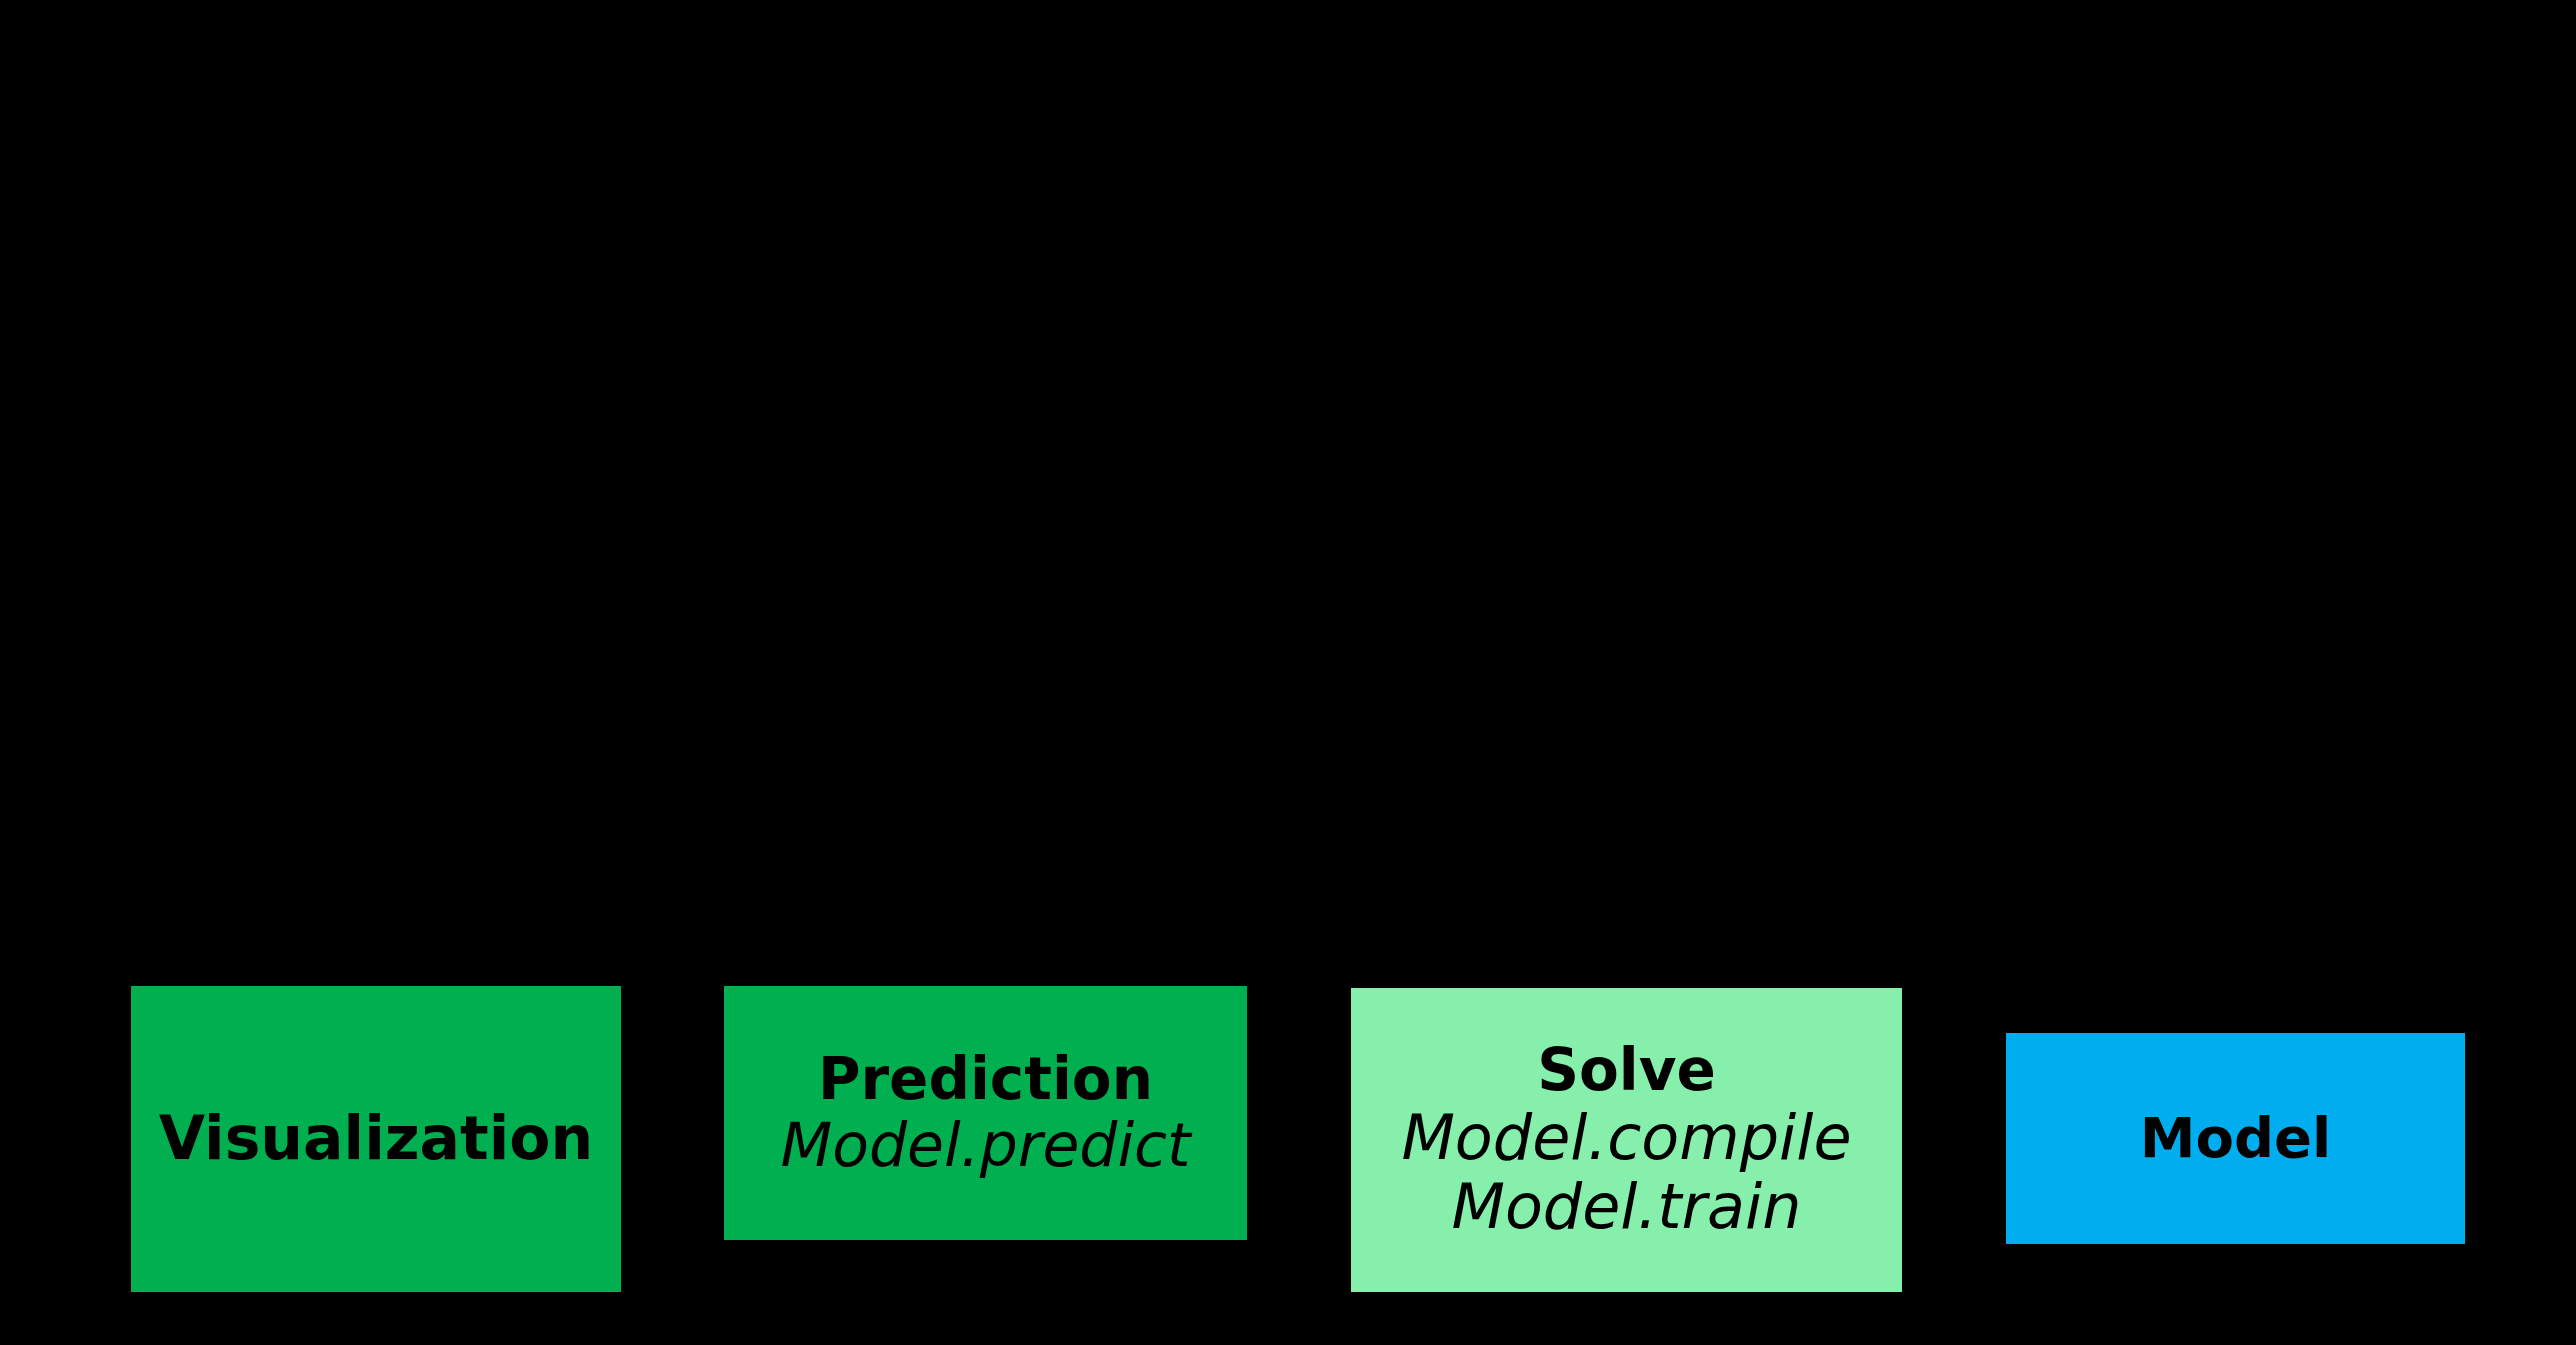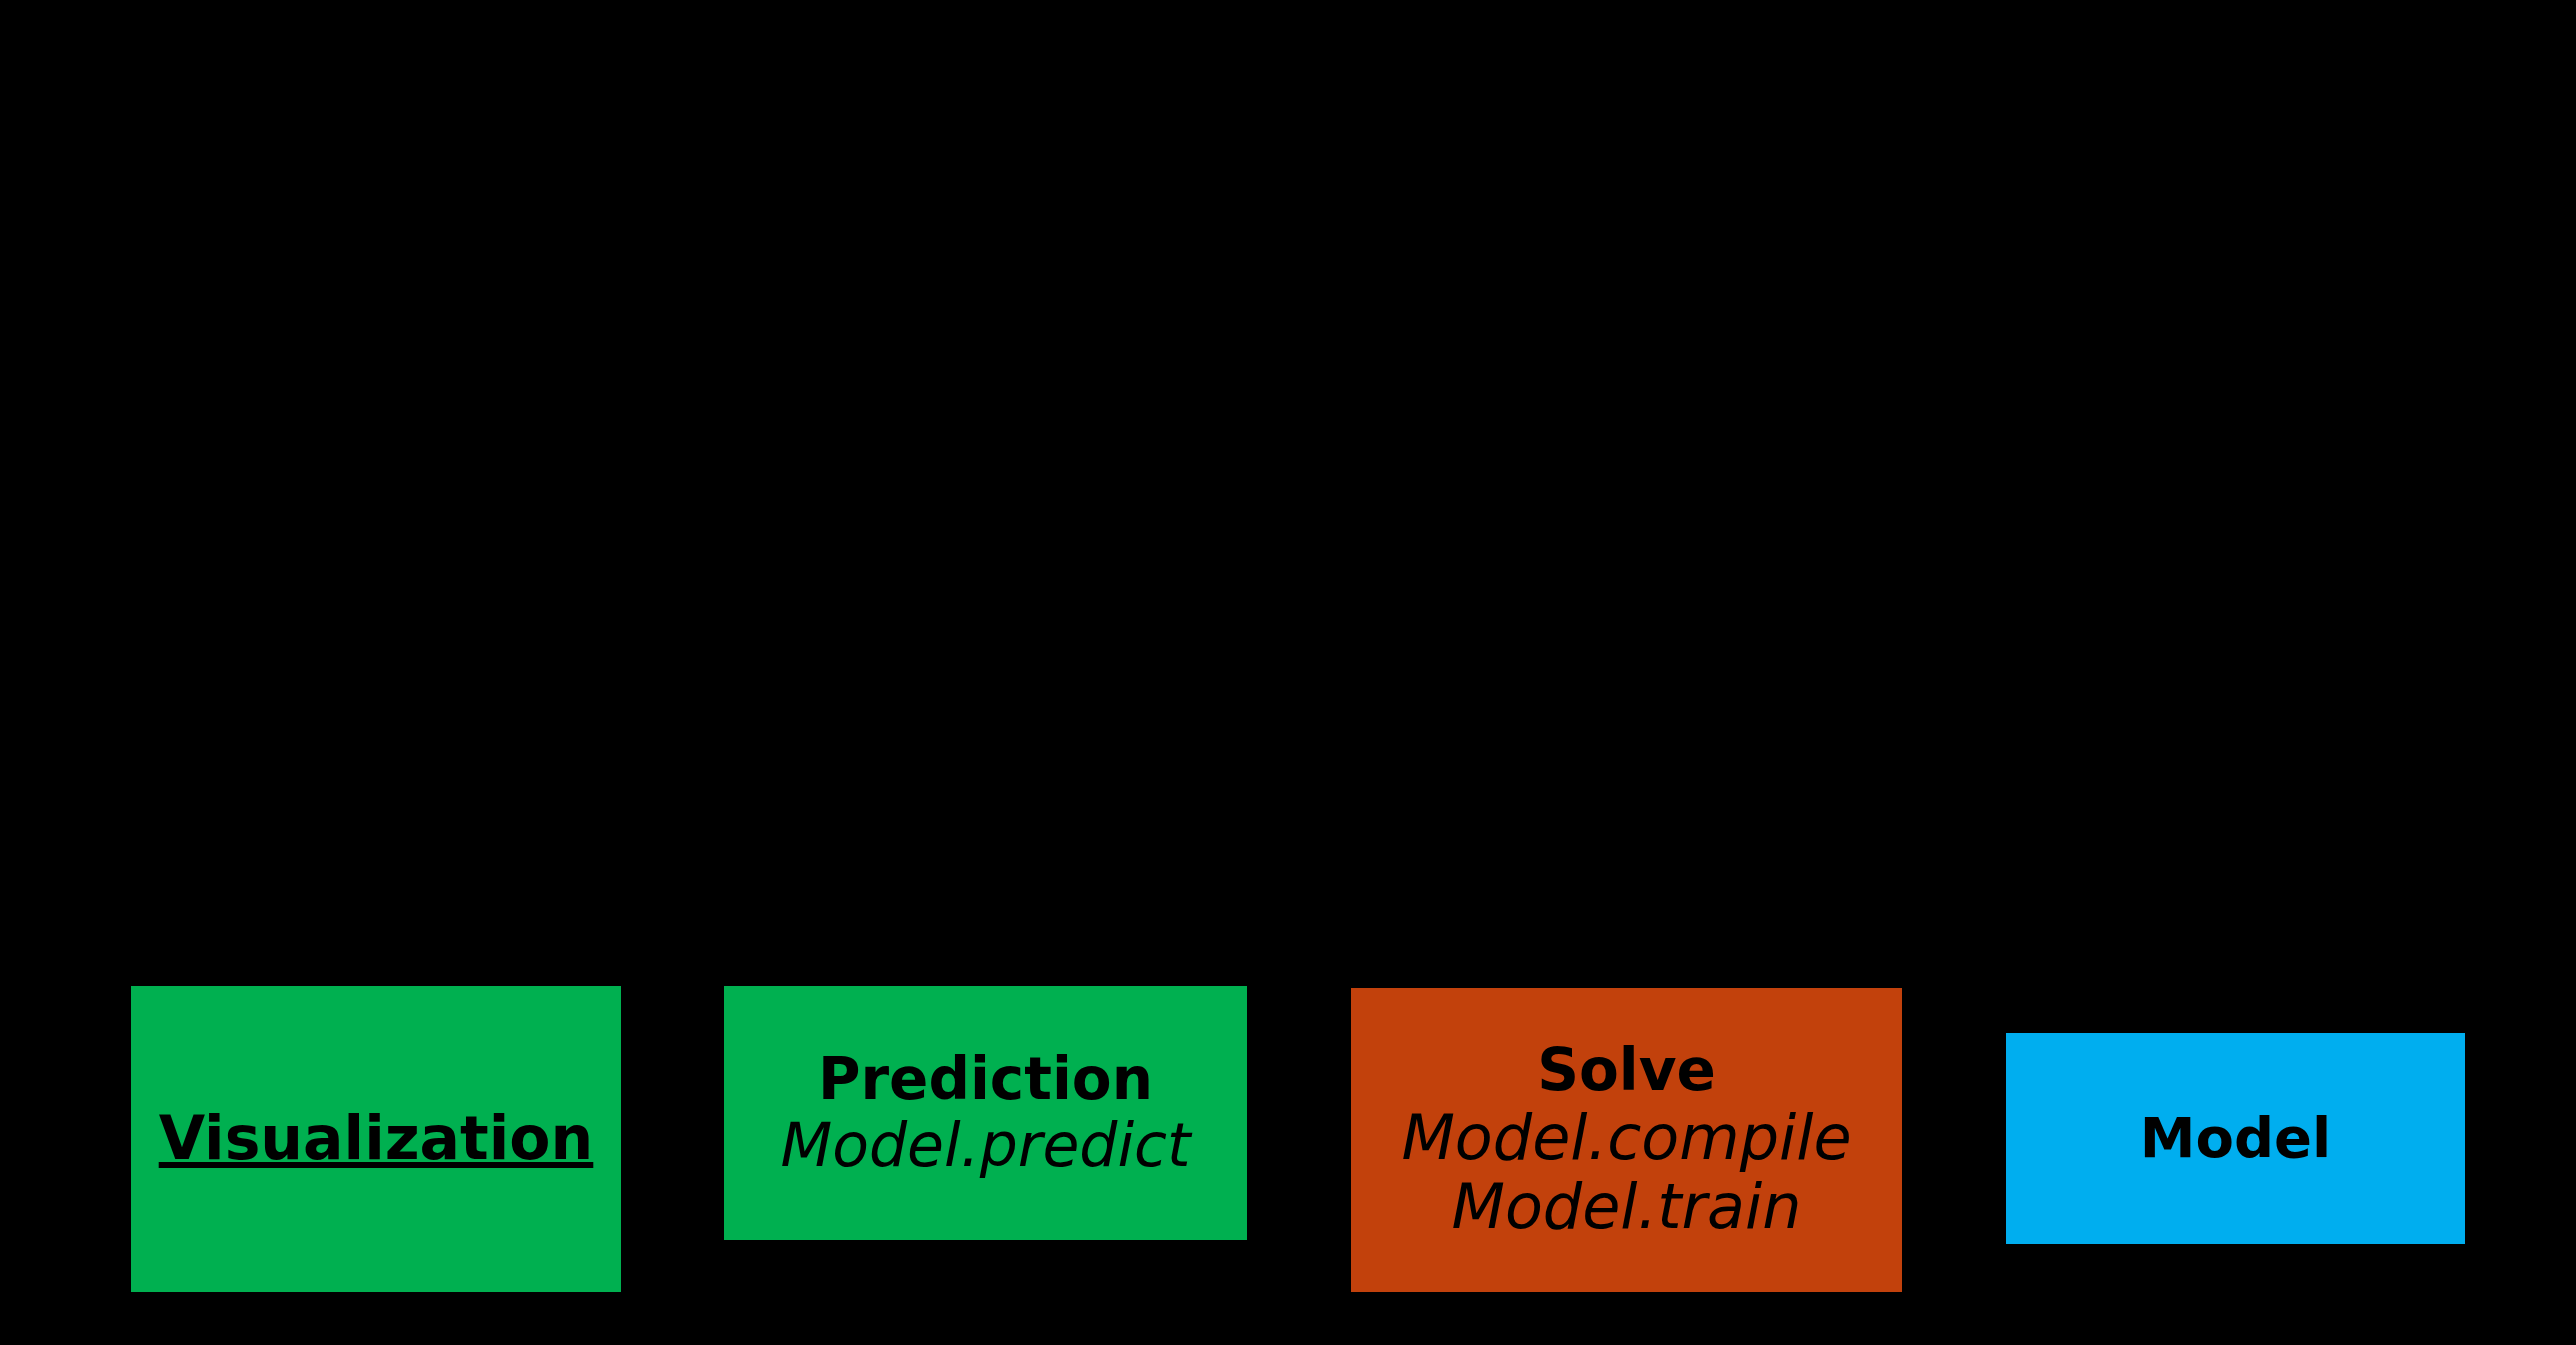--- a/index.html
+++ b/index.html
@@ -69,30 +69,30 @@
   #box-visualization .line-bold { font-size: 60px; }
   #box-solve .line-regular { font-size: 62px; }
   #box-model .line-bold { font-size: 56px; }
   #box-model .line-regular { font-size: 58px; }
 </style>
 </head>
 <body style="background-color: rgb(0, 0, 0);">
 
 <div id="canvas" style="background-color: rgb(0, 0, 0);">
 
-  <div class="flow-box" id="box-visualization" style="background-color: rgb(0, 176, 80); text-decoration: underline;">
+  <div class="flow-box" id="box-visualization" style="background-color: rgb(0, 176, 80);">
     <span class="line line-bold">Visualization</span>
   </div>
 
   <div class="flow-box" id="box-prediction" style="background-color: rgb(0, 176, 80);">
     <span class="line line-bold">Prediction</span>
     <span class="line line-regular">Model.predict</span>
   </div>
 
-  <div class="flow-box" id="box-solve" style="background-color: #c2410c; align-items: center;">
+  <div class="flow-box" id="box-solve" style="background-color: #86efac; align-items: center;">
     <span class="line line-bold">Solve</span>
     <span class="line line-regular">Model.compile</span>
     <span class="line line-regular">Model.train</span>
   </div>
 
   <div class="flow-box" id="box-model" style="background-color: rgb(0, 174, 239);">
     <span class="line line-bold">Model</span>
   </div>
 
 </div>

